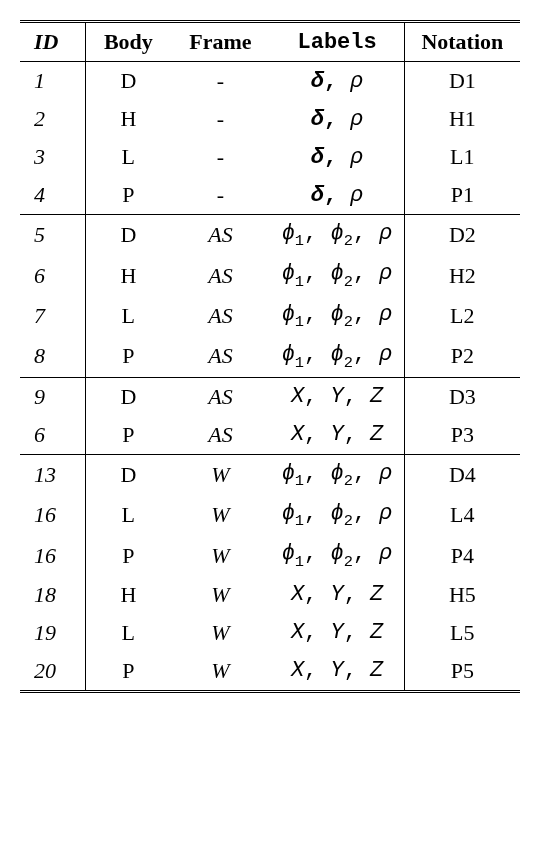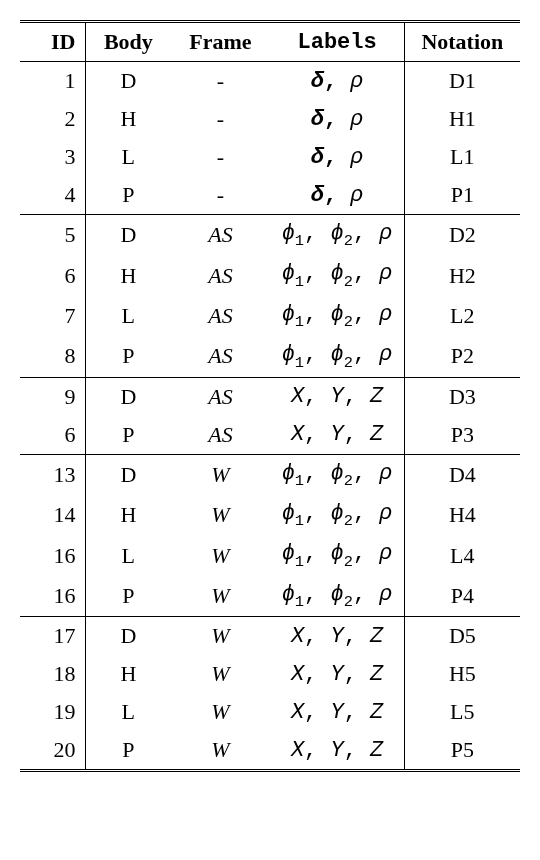--- a/index.html
+++ b/index.html
@@ -12,23 +12,24 @@
   }
   table {
     border-collapse: collapse;
     width: 500px;
   }
   th, td {
     padding: 6px 10px;
     text-align: center;
   }
   th:first-child, td:first-child {
-    text-align: right;
+    text-align: left;
     padding-left: 14px;
     width: 60px;
+    font-style: italic;
   }
   th {
     font-weight: bold;
   }
   .col-body { width: 80px; margin-top: 31px; }
   .col-frame { width: 100px; }
   .col-labels { width: 150px; font-family: Liberation Mono, monospace; }
   .col-notation { width: 110px; }
 
   
@@ -137,46 +138,32 @@
         <td class="col-notation">P3</td>
       </tr>
       <tr class="sep">
         <td>13</td>
         <td class="col-body">D</td>
         <td class="col-frame"><span class="it">W</span></td>
         <td class="col-labels"><span class="it">ϕ</span><span class="sub">1</span>, <span class="it">ϕ</span><span class="sub">2</span>, <span class="it">ρ</span></td>
         <td class="col-notation">D4</td>
       </tr>
       <tr>
-        <td>14</td>
-        <td class="col-body">H</td>
-        <td class="col-frame"><span class="it">W</span></td>
-        <td class="col-labels"><span class="it">ϕ</span><span class="sub">1</span>, <span class="it">ϕ</span><span class="sub">2</span>, <span class="it">ρ</span></td>
-        <td class="col-notation">H4</td>
-      </tr>
-      <tr>
         <td>16</td>
         <td class="col-body">L</td>
         <td class="col-frame"><span class="it">W</span></td>
         <td class="col-labels"><span class="it">ϕ</span><span class="sub">1</span>, <span class="it">ϕ</span><span class="sub">2</span>, <span class="it">ρ</span></td>
         <td class="col-notation">L4</td>
       </tr>
       <tr>
         <td>16</td>
         <td class="col-body">P</td>
         <td class="col-frame"><span class="it">W</span></td>
         <td class="col-labels"><span class="it">ϕ</span><span class="sub">1</span>, <span class="it">ϕ</span><span class="sub">2</span>, <span class="it">ρ</span></td>
         <td class="col-notation">P4</td>
-      </tr>
-      <tr class="sep">
-        <td>17</td>
-        <td class="col-body">D</td>
-        <td class="col-frame"><span class="it">W</span></td>
-        <td class="col-labels"><span class="it">X</span>, <span class="it">Y</span>, <span class="it">Z</span></td>
-        <td class="col-notation">D5</td>
       </tr>
       <tr>
         <td>18</td>
         <td class="col-body">H</td>
         <td class="col-frame"><span class="it">W</span></td>
         <td class="col-labels"><span class="it">X</span>, <span class="it">Y</span>, <span class="it">Z</span></td>
         <td class="col-notation">H5</td>
       </tr>
       <tr>
         <td>19</td>

